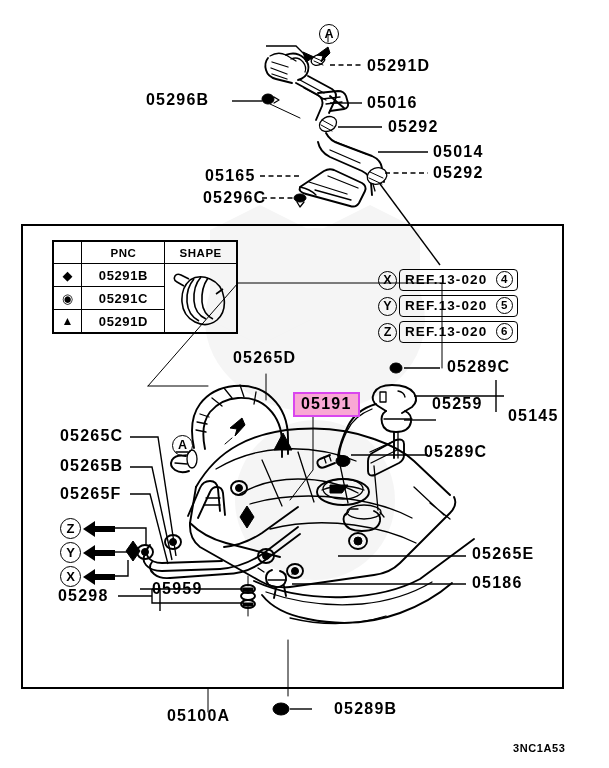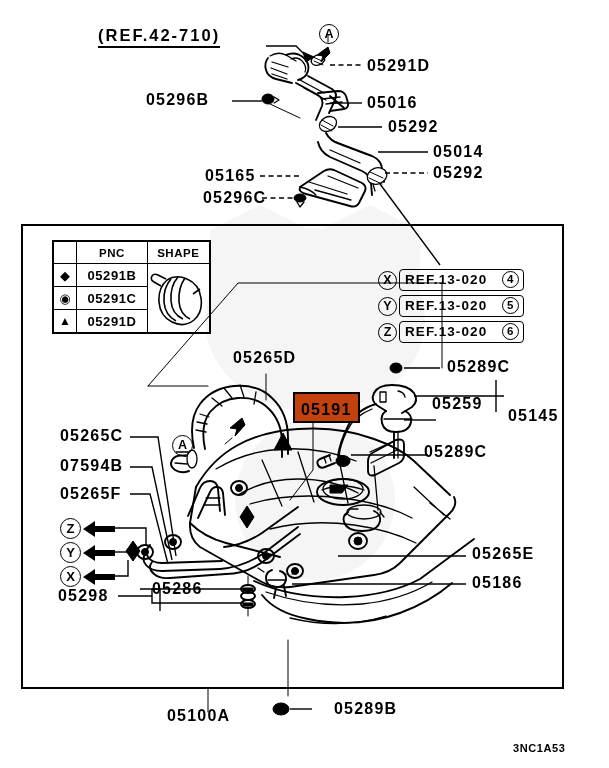--- a/index.html
+++ b/index.html
@@ -4,35 +4,35 @@
 <style>
   html,body{margin:0;padding:0;background:#ffffff;}
   body{width:609px;height:768px;position:relative;overflow:hidden;
        font-family:"Liberation Sans","DejaVu Sans",sans-serif;color:#000;}
   #stage{position:absolute;inset:0;width:609px;height:768px;}
   svg#art{position:absolute;left:0;top:0;width:609px;height:768px;}
   .lbl{position:absolute;font-weight:700;font-size:16px;letter-spacing:1.2px;
        white-space:nowrap;line-height:1;}
   .reftop{position:absolute;font-weight:700;font-size:16.5px;letter-spacing:2px;
           white-space:nowrap;border-bottom:2px solid #000;padding-bottom:1px;}
-  .hl{position:absolute;background:#c2410c;border:2px solid #000000;
+  .hl{position:absolute;background:#f9a8d4;border:2px solid #d946ef;
       font-weight:700;font-size:16px;letter-spacing:1.2px;color:#000;
-      padding:8px 6px 3px 6px;line-height:1;}
+      padding:2px 6px 3px 6px;line-height:1;}
   .tbl{position:absolute;border:2px solid #000;background:transparent;
        border-collapse:collapse;}
   .tbl td,.tbl th{border:1px solid #000;font-weight:700;text-align:center;
       font-size:13px;letter-spacing:.6px;padding:0;color:#000;background:transparent;}
   .tbl th{font-size:11.5px;letter-spacing:.5px;font-weight:700;}
   .pncCell{font-size:15px;letter-spacing:1px;padding:1px 3px;}
   .refrow{position:absolute;display:flex;align-items:center;gap:2px;}
   .circ{width:19px;height:19px;border:1.6px solid #000;border-radius:50%;
         display:flex;align-items:center;justify-content:center;
         font-size:12.5px;font-weight:700;line-height:1;box-sizing:border-box;}
   .refbox{border:1.7px solid #000;border-radius:4px;display:flex;align-items:center;
-          gap:15px;padding:1px 4px 2px 5px;font-weight:700;font-size:13.5px;
+          gap:9px;padding:1px 4px 2px 5px;font-weight:700;font-size:13.5px;
           letter-spacing:1.1px;}
   .refbox .circ{width:17px;height:17px;font-size:11.5px;border-width:1.4px;}
   .zyx{position:absolute;display:flex;align-items:center;}
   .zyx .circ{width:21px;height:21px;font-size:13px;}
   .code{position:absolute;font-size:11px;font-weight:700;letter-spacing:.6px;
         font-family:"Liberation Sans","DejaVu Sans",sans-serif;text-align:right;}
   .wm{position:absolute;opacity:.055;pointer-events:none;}
 </style>
 </head>
 <body>
@@ -300,36 +300,35 @@
 
     <path class="lead" d="M404 368 L440 368"></path>
     <path class="lead" d="M351 455 L428 455"></path>
 
     <path class="thin" d="M266 374 L266 400"></path>
 
     <path class="fillk" d="M242 418 l-12 10 l7 1 l-2 7 l10 -11 z" fill="#fff" stroke="#000" stroke-width="1.3"></path>
     <path class="thin" d="M232 438 L225 444"></path>
   </svg>
 
-  <div class="reftop" style="left:98px;top:26px;">(REF.42-710)</div>
 
   <div class="circ" style="position:absolute;left:319px;top:24px;width:20px;height:20px;">
     <span>A</span>
   </div>
 
   <div class="lbl" style="left:367px;top:58px;">05291D</div>
   <div class="lbl" style="left:146px;top:92px;">05296B</div>
   <div class="lbl" style="left:367px;top:95px;">05016</div>
   <div class="lbl" style="left:388px;top:119px;">05292</div>
   <div class="lbl" style="left:433px;top:144px;">05014</div>
   <div class="lbl" style="left:205px;top:168px;text-align:right;">05165</div>
   <div class="lbl" style="left:433px;top:165px;">05292</div>
   <div class="lbl" style="left:203px;top:190px;">05296C</div>
 
-  <table class="tbl" style="left:52px;top:240px;width:159px;">
+  <table class="tbl" style="left:52px;top:240px;width:186px;">
     <tbody>
         <tr>
       <th style="width:24px;height:21px;"></th>
       <th style="width:72px;">PNC</th>
       <th style="width:62px;">SHAPE</th>
     </tr>
     <tr>
       <td style="height:22px;font-size:13px;">◆</td>
       <td class="pncCell">05291B</td>
       <td rowspan="3">
@@ -397,26 +396,26 @@
 
   <div class="lbl" style="left:432px;top:396px;">05259</div>
   <div class="lbl" style="left:508px;top:408px;">05145</div>
   <div class="lbl" style="left:424px;top:444px;">05289C</div>
 
   <div class="circ" style="position:absolute;left:172px;top:435px;width:21px;height:21px;">
     <span>A</span>
   </div>
 
   <div class="lbl" style="left:60px;top:428px;">05265C</div>
-  <div class="lbl" style="left:60px;top:458px;">07594B</div>
+  <div class="lbl" style="left:60px;top:458px;">05265B</div>
   <div class="lbl" style="left:60px;top:486px;">05265F</div>
   <div class="lbl" style="left:472px;top:546px;">05265E</div>
   <div class="lbl" style="left:472px;top:575px;">05186</div>
   <div class="lbl" style="left:58px;top:588px;">05298</div>
-  <div class="lbl" style="left:152px;top:581px;">05286</div>
+  <div class="lbl" style="left:152px;top:581px;">05959</div>
   <div class="lbl" style="left:167px;top:708px;">05100A</div>
   <div class="lbl" style="left:316px;top:701px;margin-left:18px;">05289B</div>
 
   <div class="zyx" style="left:60px;top:518px;">
     <div class="circ">
       <span>Z</span>
     </div>
     <svg width="36" height="20" viewBox="0 0 36 20">
       <path d="M2 10 L14 2 L14 7 L34 7 L34 13 L14 13 L14 18 Z" fill="#000"></path>
     </svg>

